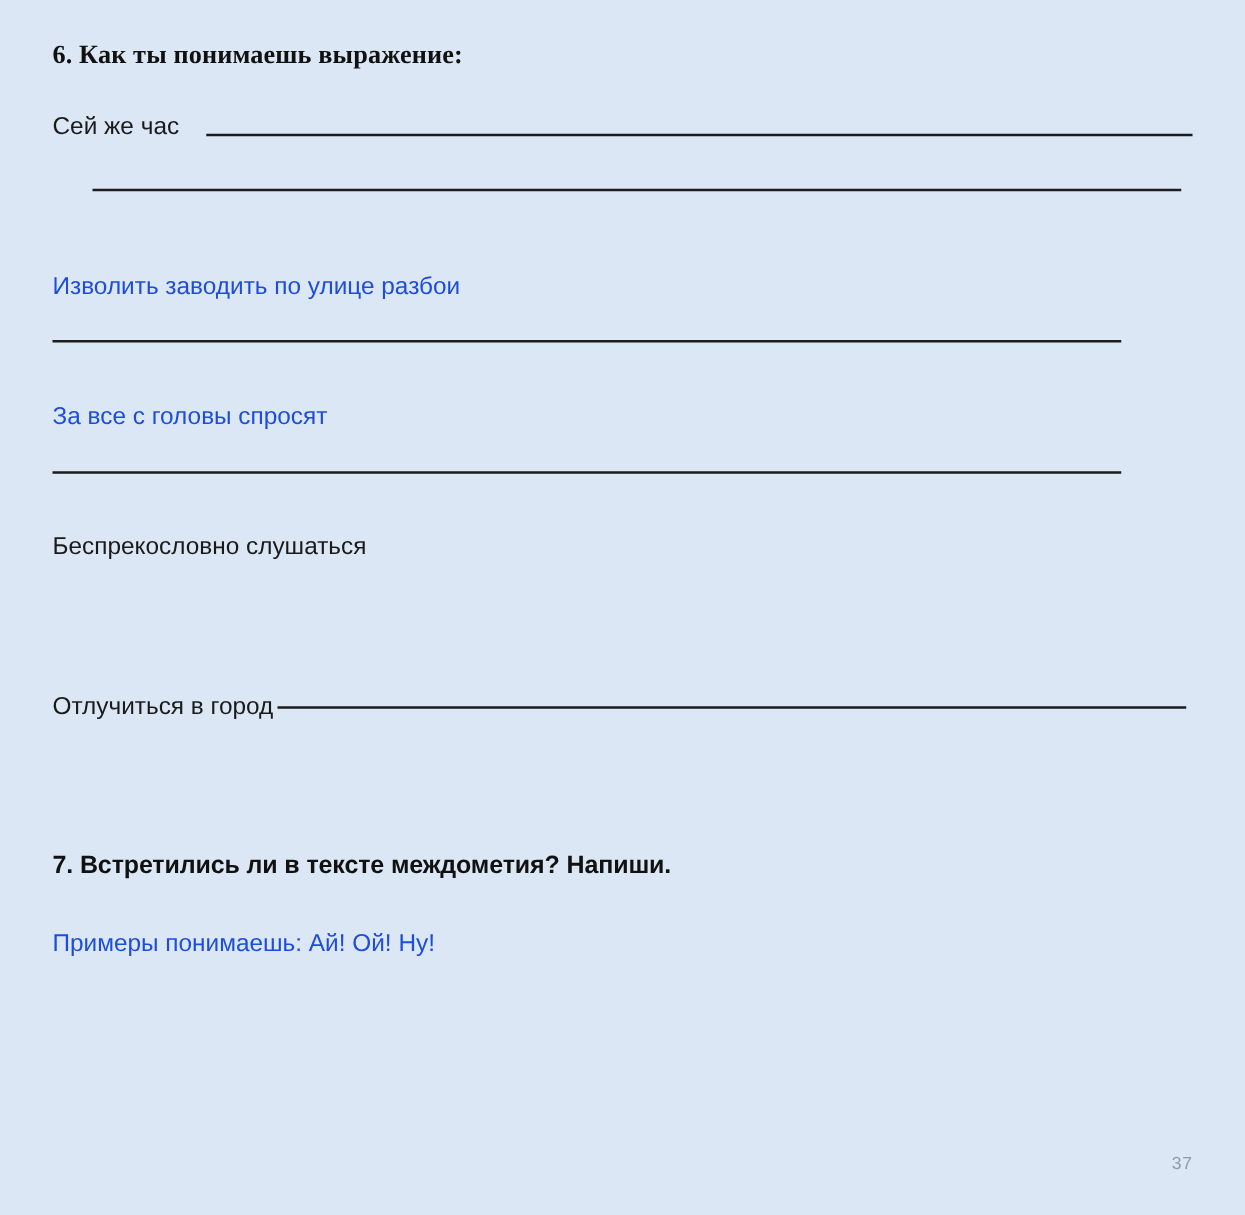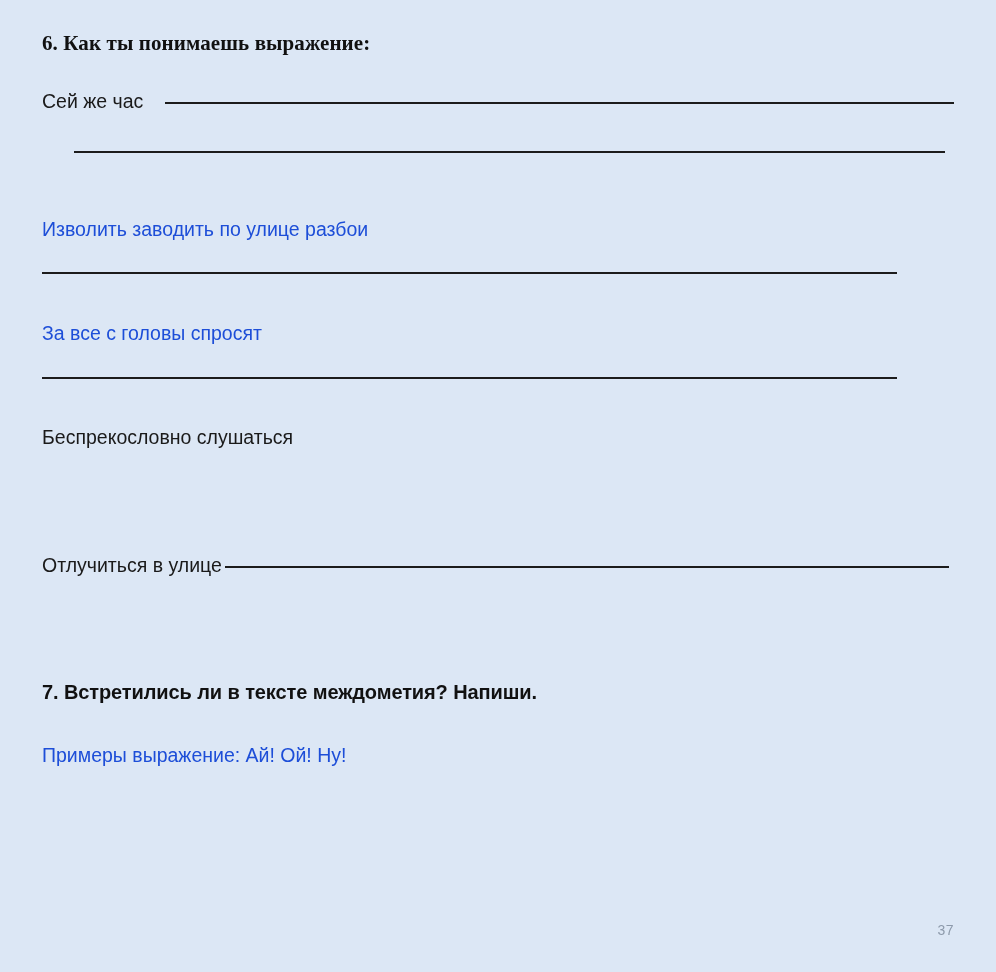--- a/index.html
+++ b/index.html
@@ -101,21 +101,21 @@
     letter-spacing: 0.5px;
   }
 </style>
 </head>
 <body>
 
 <div class="page">
 
   <div class="q-heading-serif" style="top: 31px;">6. Как ты понимаешь выражение:</div>
 
-  <div class="row" style="top: 90px;">
+  <div class="row" style="top: 90px; align-items: flex-end;">
     <span class="label">Сей же час</span>
     <span class="gap" style="width: 22px;"></span>
     <span class="blank"></span>
   </div>
 
   <div class="row" style="top: 155px;">
     <span class="gap" style="width: 32px;"></span>
     <span class="blank" style="margin-right: 9px;"></span>
   </div>
 
@@ -126,24 +126,24 @@
   <div class="rule" style="top: 377px;"></div>
 
   <div class="row" style="top: 426px; flex-direction: column;">
     <span class="label">Беспрекословно слушаться</span>
     <span class="gap" style="width: 4px;"></span>
     <span class="blank"></span>
   </div>
 
 
   <div class="row" style="top: 554px;">
-    <span class="label">Отлучиться в улице</span>
+    <span class="label">Отлучиться в город</span>
     <span class="gap" style="width: 3px;"></span>
     <span class="blank" style="margin-right: 5px;"></span>
   </div>
 
   <div class="q-heading-sans" style="top: 681px;">7. Встретились ли в тексте междометия? Напиши.</div>
 
-  <div class="plain" style="top: 744px;">Примеры выражение: Ай! Ой! Ну!</div>
+  <div class="plain" style="top: 744px;">Примеры понимаешь: Ай! Ой! Ну!</div>
 
   <div class="page-number">37</div>
 
 </div>
 
 </body></html>

